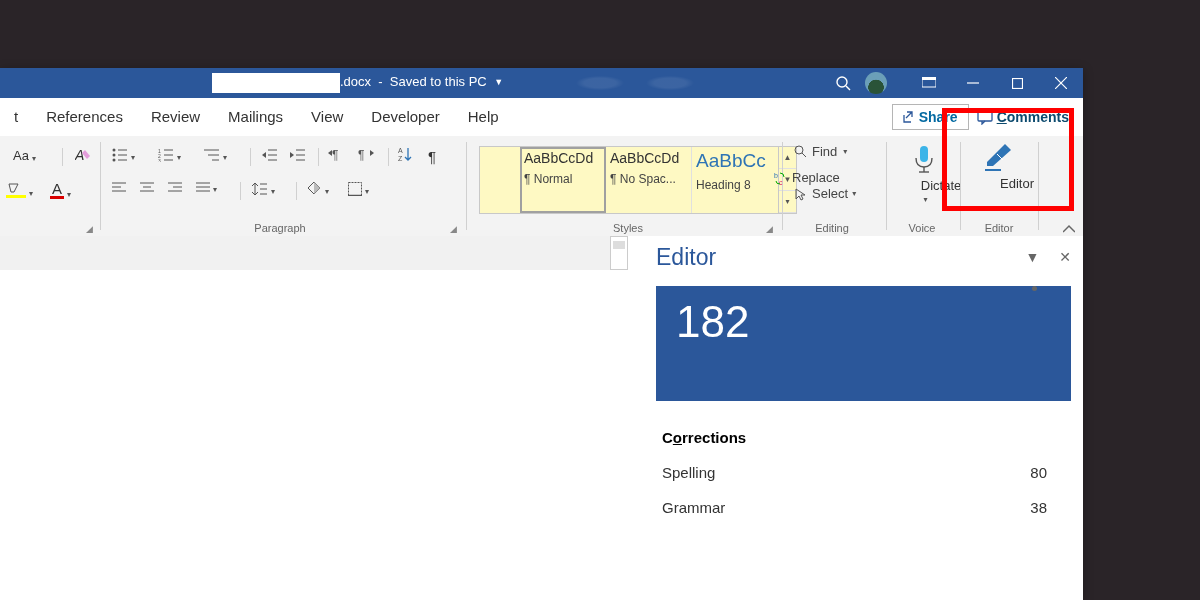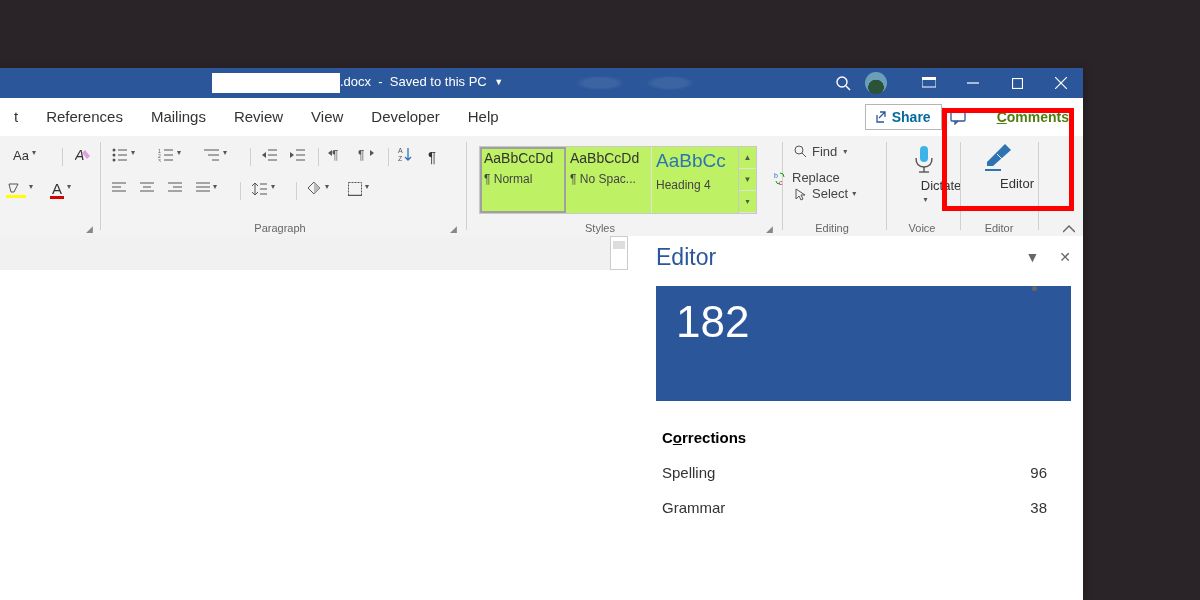--- a/index.html
+++ b/index.html
@@ -17,32 +17,32 @@
   .tb-right { position:absolute; right:0; top:0; height:30px; display:flex; align-items:center; }
   .tb-icon { width:44px; height:30px; display:flex; align-items:center; justify-content:center; color:#fff; }
   .avatar { width:22px; height:22px; border-radius:50%; background:radial-gradient(circle at 50% 70%, #2a5338 40%, #6b9fb8 42%); margin-right:20px; }
 
   .menubar { height:38px; background:#fff; display:flex; align-items:center; padding-left:0; font-size:15px; border-bottom:1px solid transparent; }
   .menu-item { padding:0 14px; height:38px; display:flex; align-items:center; color:#333; }
   .t-item { cursor:default; }
   .menu-right { margin-left:auto; display:flex; align-items:center; height:38px; }
   .share-btn { border:1px solid #b5b5b5; height:26px; padding:0 10px 0 8px; display:flex; align-items:center; font-size:14px; margin-right:8px; color:#333; }
   .share-btn b { color:#0369a1; font-weight:600; }
-  .comments-btn { display:flex; align-items:flex-end; font-size:14px; color:#4d7c0f; font-weight:600; margin-right:14px;gap:27px; }
+  .comments-btn { display:flex; align-items:flex-end; font-size:14px; color:#0c4a6e; font-weight:600; margin-right:14px; }
   .comments-btn u { text-decoration:underline; }
 
   .ribbon { height:100px; background:#f3f3f3; position:relative; }
   .grp-label { position:absolute; bottom:2px; font-size:11px; color:#666; text-align:center; }
   .collapse { position:absolute; right:8px; bottom:2px; font-size:12px; color:#666; }
   .corner { position:absolute; bottom:2px; font-size:9px; color:#888; }
   .sep { position:absolute; top:6px; bottom:6px; width:1px; background:#d0d0d0; }
-  .btn { position:absolute; display:flex; align-items:flex-start; font-size:13px; color:#333; }
+  .btn { position:absolute; display:flex; align-items:flex-end; font-size:13px; color:#333; }
   .dd { font-size:8px; color:#555; margin-left:3px; }
 
-  .styles-gallery { position:absolute; top:10px; left:479px; height:68px; display:flex; border:1px solid #c8c8c8; background:#bef264; }
+  .styles-gallery { position:absolute; top:10px; left:479px; height:68px; display:flex; border:1px solid #c8c8c8; background:#fef9c3;padding-left:40px; }
   .style-box { width:86px; border-right:1px solid #e0e0e0; padding:3px 0 0 4px; display:flex; flex-direction:column; font-size:12px; }
   .style-box.sel { outline:2px solid #a0a0a0; outline-offset:-2px; }
   .style-box .prev { font-size:14px; color:#333; margin-bottom:6px; }
   .style-box .prev.big { font-size:19px; color:#2e74b5; }
   .style-box .lbl { font-size:12px; color:#444; }
   .style-box .para::before { content:"¶ "; }
   .styles-more { width:18px; border-left:1px solid #c8c8c8; display:flex; flex-direction:column; }
   .styles-more div { flex:1; display:flex; align-items:center; justify-content:center; font-size:8px; color:#555; border-bottom:1px solid #e0e0e0; }
 
   .edit-item { display:flex; align-items:center; font-size:13px; color:#444; position:absolute; }
@@ -117,22 +117,22 @@
             <line x1="0" y1="0" x2="12" y2="12" stroke="#fff" stroke-width="1.2"></line>
             <line x1="12" y1="0" x2="0" y2="12" stroke="#fff" stroke-width="1.2"></line>
           </svg>
       </div>
     </div>
   </div>
 
   <div class="menubar">
     <div class="menu-item t-item">t</div>
     <div class="menu-item">References</div>
+    <div class="menu-item">Review</div>
     <div class="menu-item">Mailings</div>
-    <div class="menu-item">Review</div>
     <div class="menu-item">View</div>
     <div class="menu-item">Developer</div>
     <div class="menu-item">Help</div>
     <div class="menu-right">
       <div class="share-btn">
         <svg width="14" height="14" viewBox="0 0 14 14" style="margin-right:4px">
             <path d="M6 2 L11 2 L11 7 M11 2 L5 8" fill="none" stroke="#2b579a" stroke-width="1.3"></path>
             <path d="M3 5 L3 12 L10 12" fill="none" stroke="#2b579a" stroke-width="1.3"></path>
           </svg>
         <b>Share</b>
@@ -307,29 +307,29 @@
       <div class="style-box sel">
         <div class="prev">AaBbCcDd</div>
         <div class="lbl para">Normal</div>
       </div>
       <div class="style-box">
         <div class="prev">AaBbCcDd</div>
         <div class="lbl para">No Spac...</div>
       </div>
       <div class="style-box" style="border-right:none">
         <div class="prev big">AaBbCc</div>
-        <div class="lbl">Heading 4</div>
+        <div class="lbl">Heading 8</div>
       </div>
       <div class="styles-more">
         <div>▲</div>
           <div>▼</div>
           <div>▾</div>
       </div>
     </div>
-    <div class="grp-label" style="left:460px;width:280px">Styles</div>
+    <div class="grp-label" style="left:488px;width:280px">Styles</div>
     <div class="corner" style="left:766px">◢</div>
     <div class="sep" style="left:782px"></div>
 
     <div class="edit-item" style="top:8px;left:794px">
       <svg width="14" height="14">
           <circle cx="5" cy="5" r="4" fill="none" stroke="#555"></circle>
           <line x1="8" y1="8" x2="12" y2="12" stroke="#555"></line>
         </svg>
       <span style="margin-left:4px">Find</span>
         <span class="dd" style="margin-left:6px">▾</span>
@@ -401,21 +401,21 @@
     <div class="dot"></div>
     <div class="blue-card">
       <div class="num">182</div>
     </div>
     <div class="sec">
       <div class="sec-title">
         <span style="text-decoration:none">C</span><span>o</span><span style="text-decoration:none">rrections</span>
       </div>
       <div class="sec-row">
         <span>Spelling</span>
-        <span>96</span>
+        <span>80</span>
       </div>
       <div class="sec-row">
         <span>Grammar</span>
         <span>38</span>
       </div>
     </div>
   </div>
 
 </div>
 

